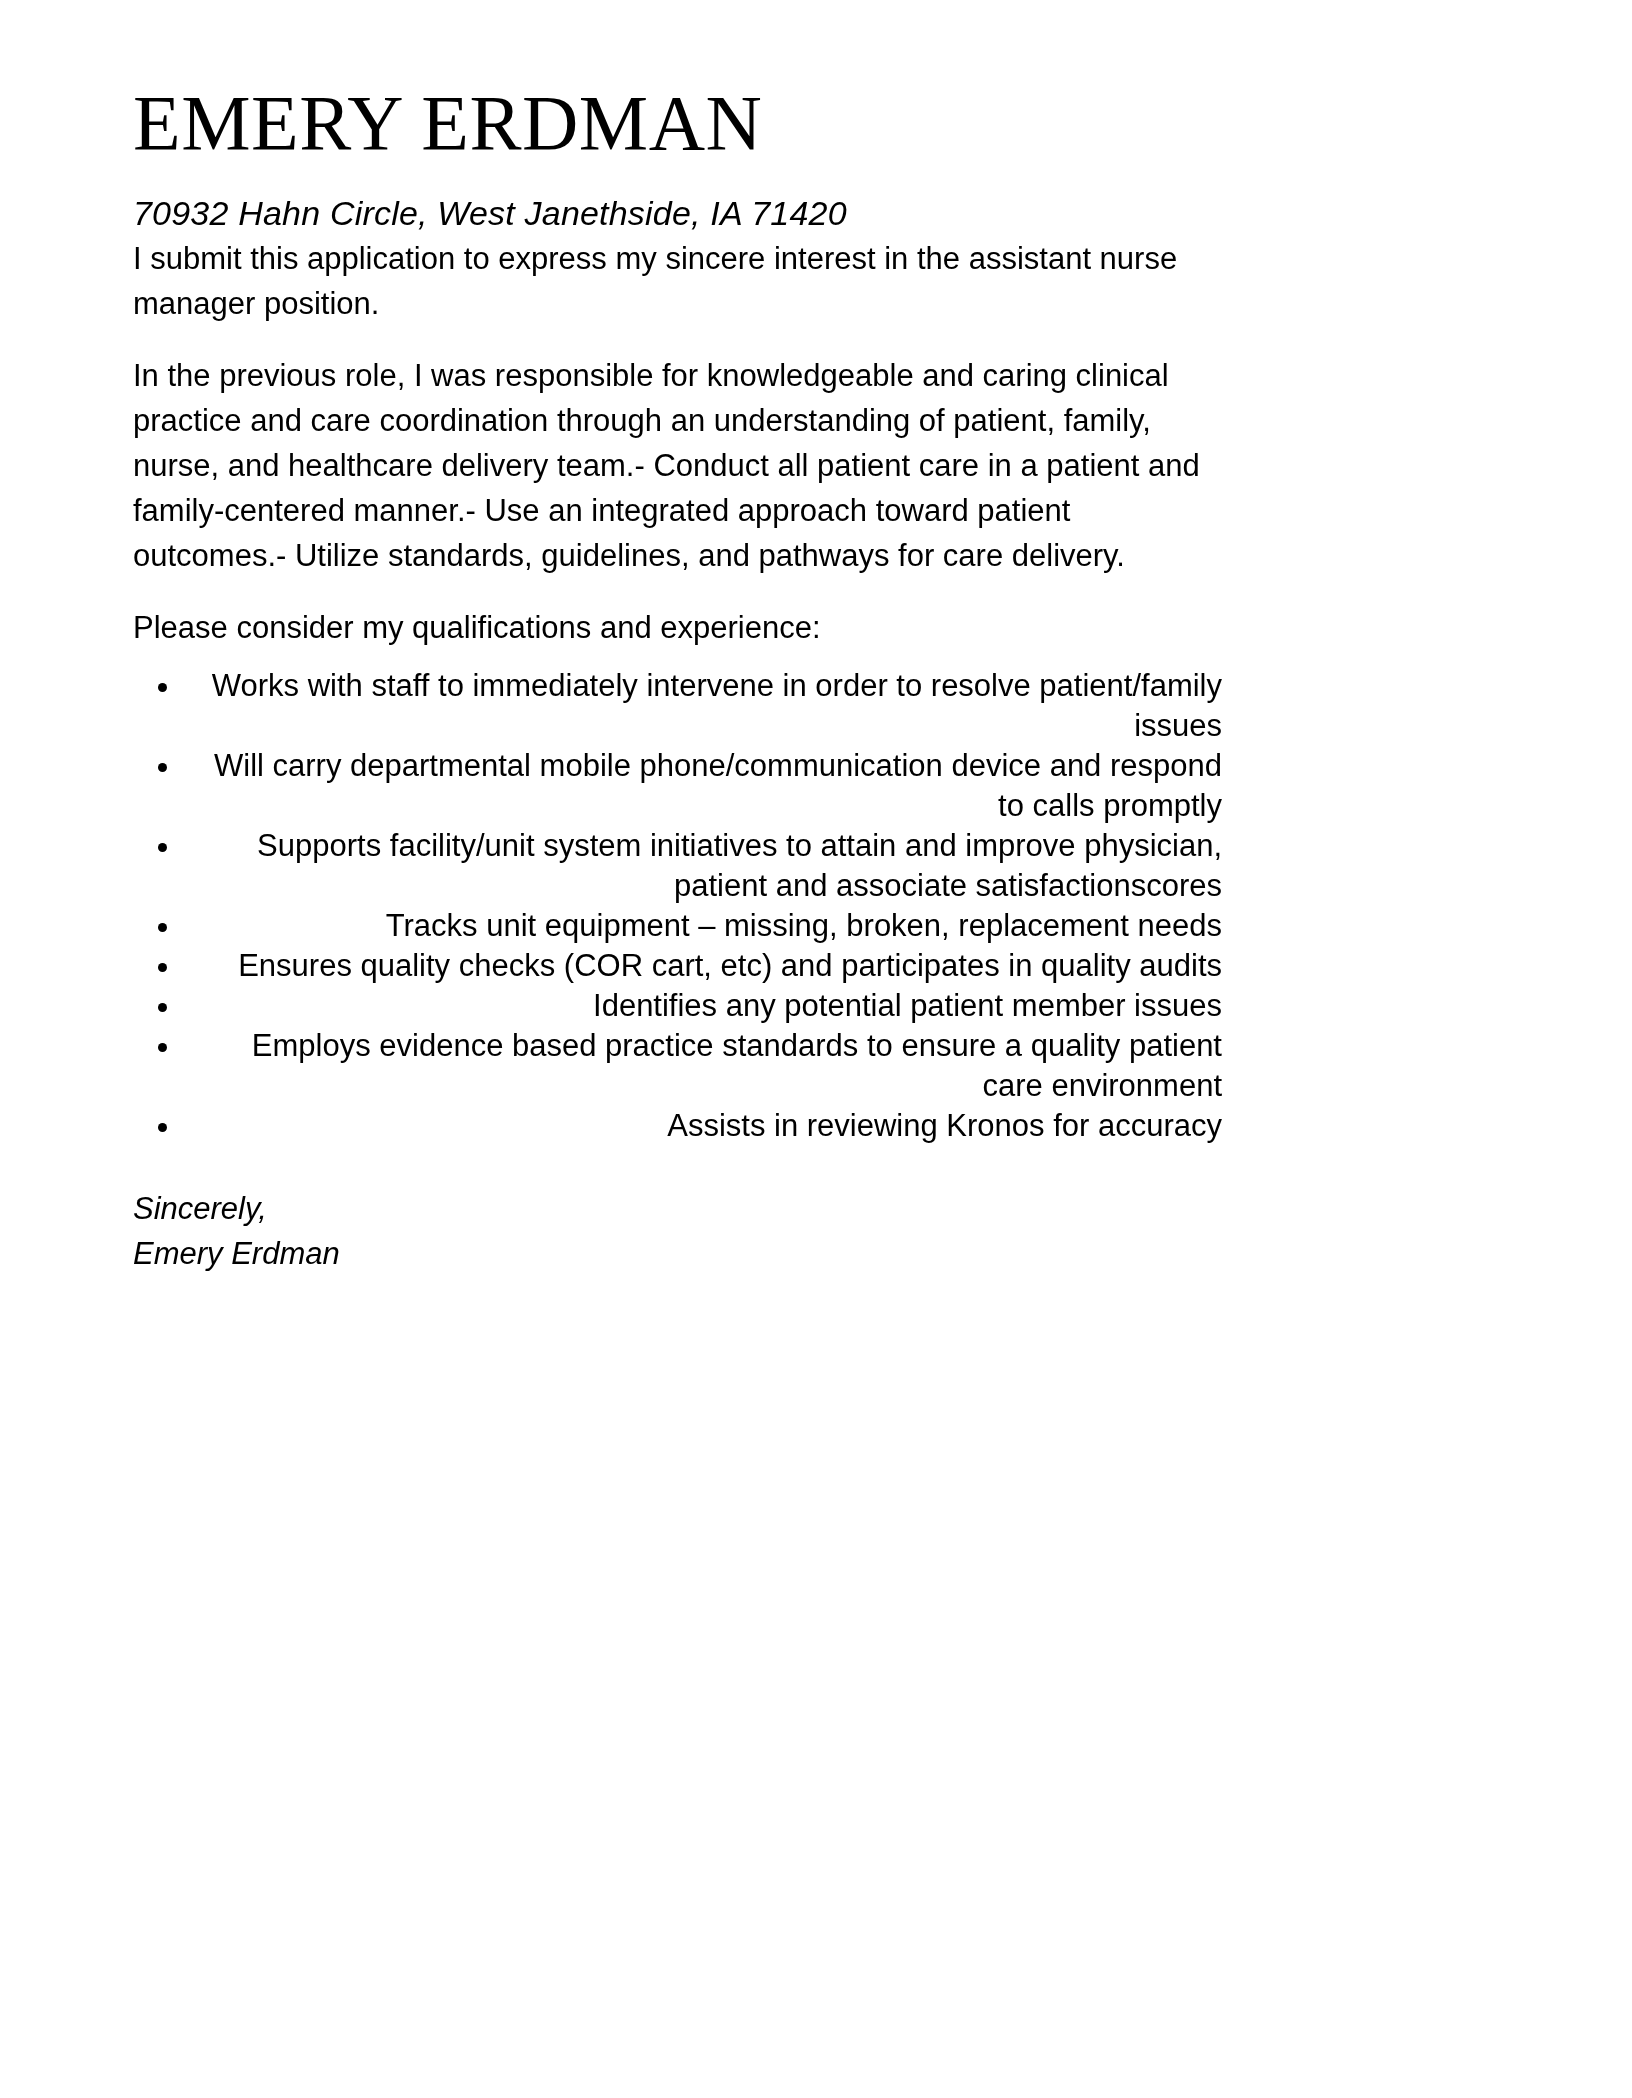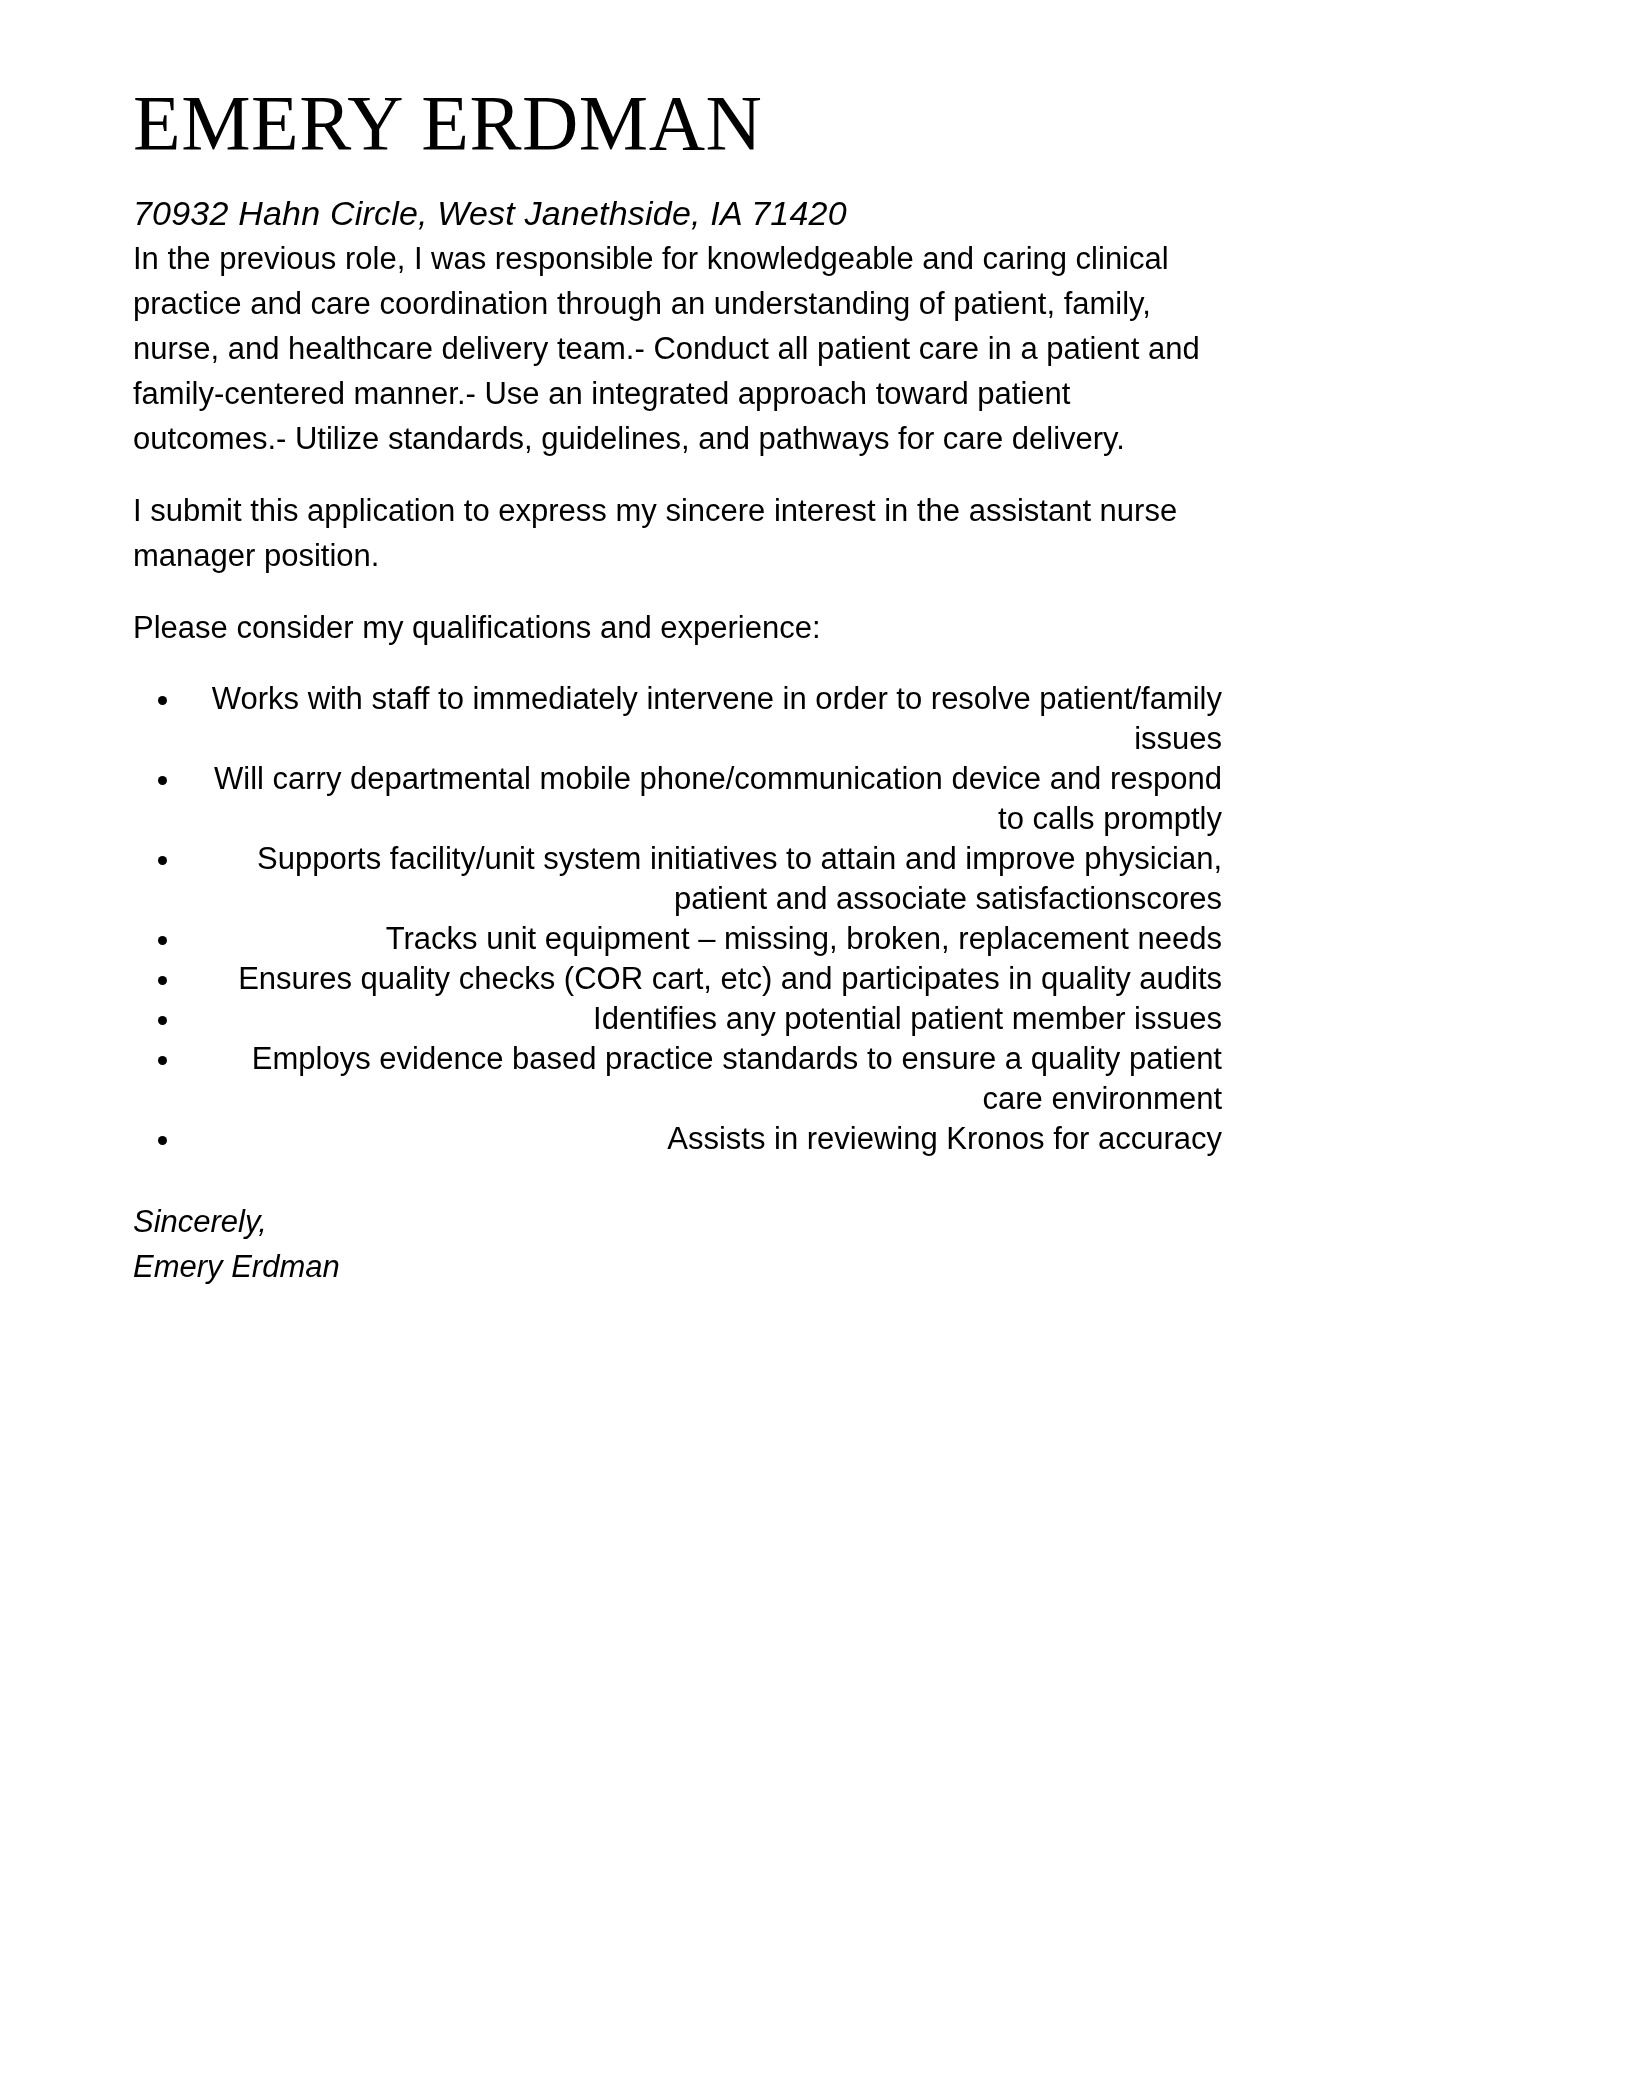--- a/index.html
+++ b/index.html
@@ -36,21 +36,21 @@
   p {
     font-size: 31px;
     line-height: 45px;
     margin: 0 0 27px 0;
   }
   .greeting {
     margin-top: 95px;
     font-weight: 700;
   }
   .quals-intro {
-    margin-bottom: 29px;
+    margin-bottom: 16px;
   }
   ul.qualifications {
     list-style: disc outside;
     margin: 0 0 40px 0;
     padding-left: 50px;
     font-size: 31px;
     line-height: 40px;
     text-align: right;
   }
   ul.qualifications li {
@@ -69,23 +69,23 @@
 </head>
 <body style="background: rgb(255, 255, 255); color: rgb(0, 0, 0);">
 
 <div class="page">
 
   <h1 class="sender-name">EMERY ERDMAN</h1>
 
   <div class="sender-address">70932 Hahn Circle, West Janethside, IA 71420</div>
 
 
+  <p>I submit this application to express my sincere interest in the assistant nurse manager position.</p>
+
   <p>In the previous role, I was responsible for knowledgeable and caring clinical practice and care coordination through an understanding of patient, family, nurse, and healthcare delivery team.- Conduct all patient care in a patient and family-centered manner.- Use an integrated approach toward patient outcomes.- Utilize standards, guidelines, and pathways for care delivery.</p>
-
-  <p>I submit this application to express my sincere interest in the assistant nurse manager position.</p>
 
   <p class="quals-intro">Please consider my qualifications and experience:</p>
 
   <ul class="qualifications">
     <li>Works with staff to immediately intervene in order to resolve patient/family issues</li>
     <li>Will carry departmental mobile phone/communication device and respond to calls promptly</li>
     <li>Supports facility/unit system initiatives to attain and improve physician, patient and associate satisfactionscores</li>
     <li>Tracks unit equipment – missing, broken, replacement needs</li>
     <li>Ensures quality checks (COR cart, etc) and participates in quality audits</li>
     <li>Identifies any potential patient member issues</li>

